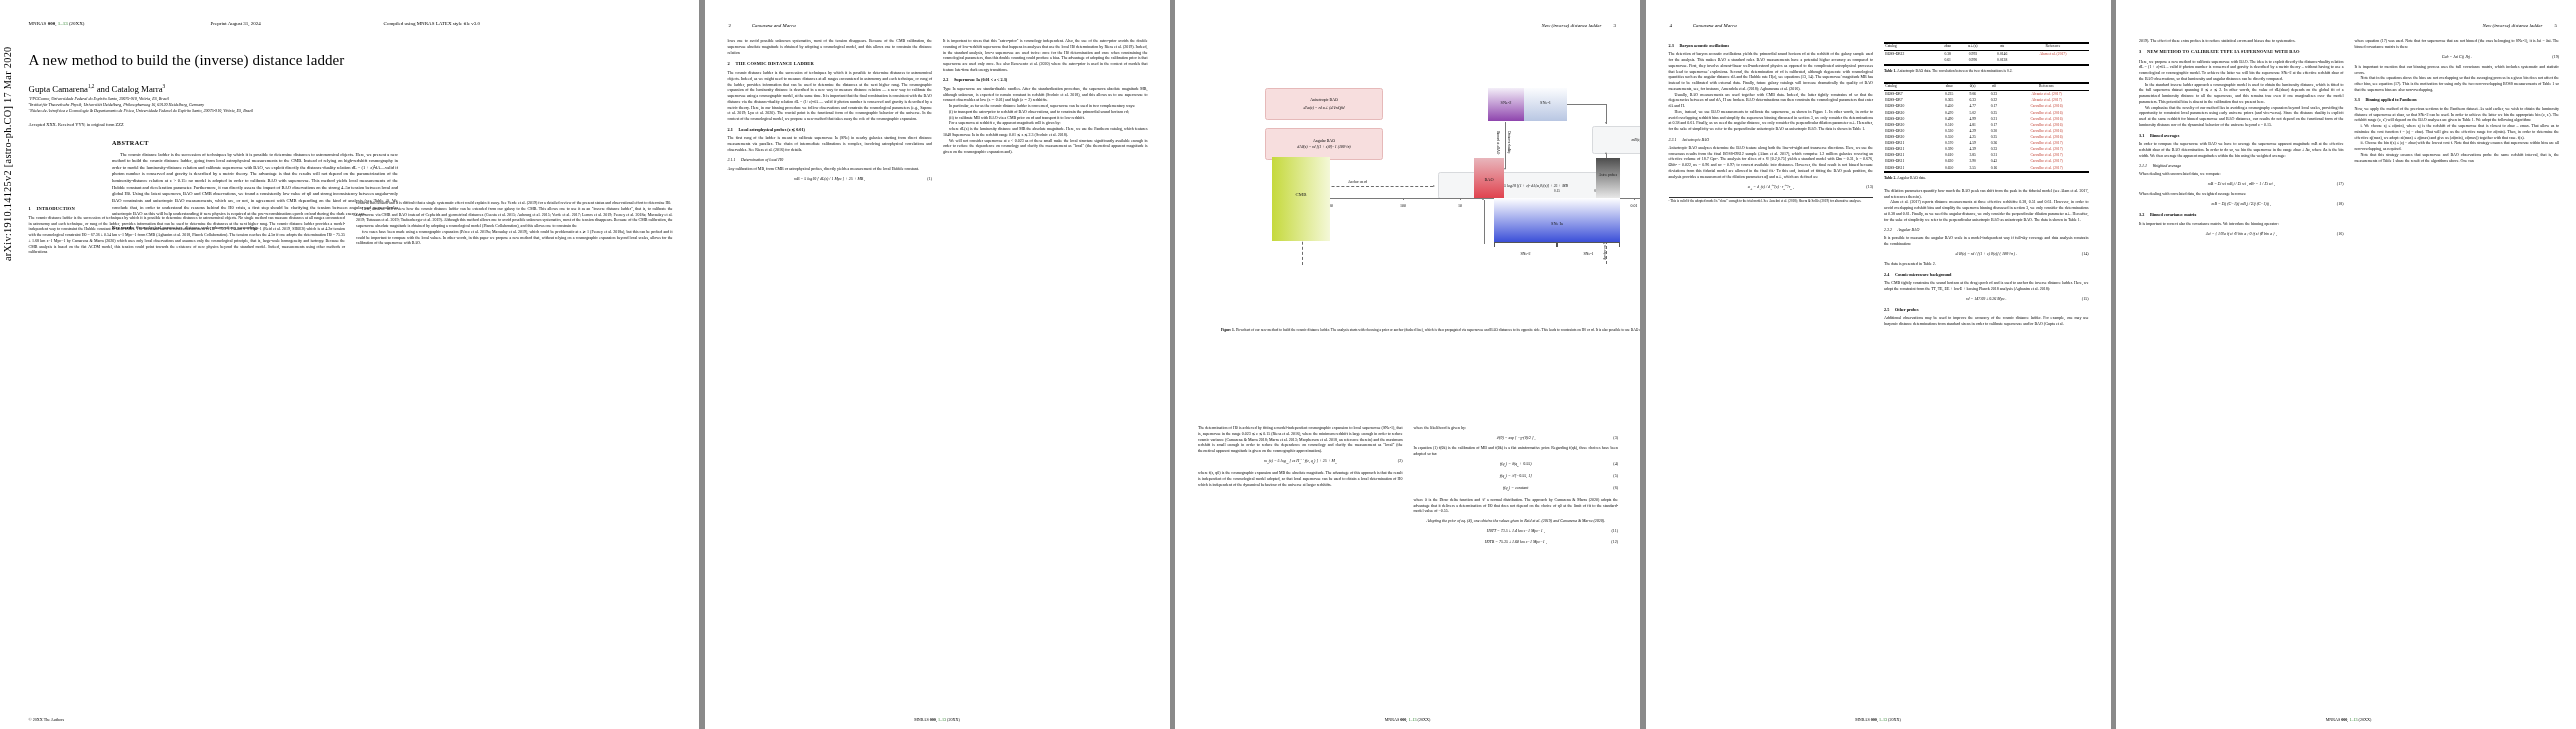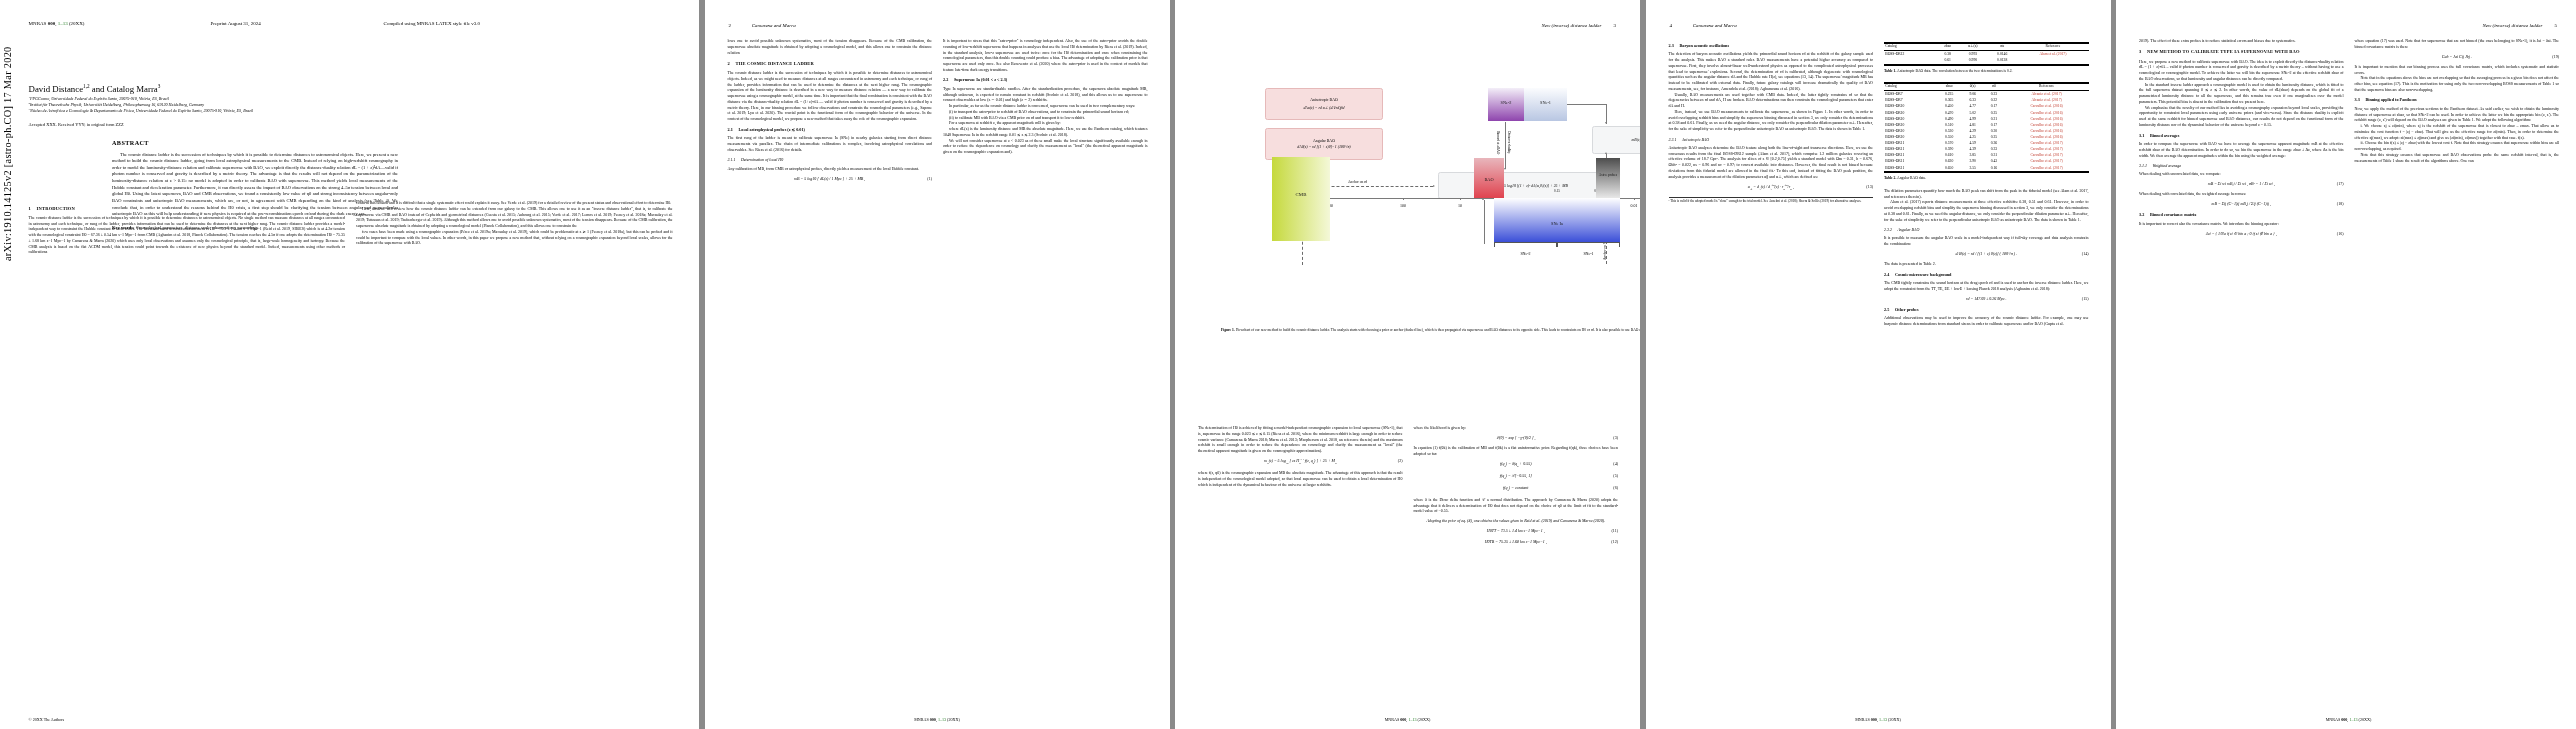--- a/index.html
+++ b/index.html
@@ -167,23 +167,24 @@
 
 <div id="sheet">
 
   <div class="page p1">
     <div class="p1head">
       <span class="a">MNRAS <b>000</b>, <span class="grn">1–13</span> (20XX)</span>
       <span class="b">Preprint August 31, 2024</span>
       <span class="c">Compiled using MNRAS LATEX style file v3.0</span>
     </div>
 
+    <div class="title">A new method to build the (inverse) distance ladder</div>
 
     <div class="authors">
-      <span>David Distance</span><sup>1,2</sup>
+      <span>Gupta Camarena</span><sup>1,2</sup>
       <span>and Catalog Marra</span><sup>3</sup>
     </div>
     <div class="affil a1"><sup>1</sup>PPGCosmo, Universidade Federal do Espírito Santo, 29075-910, Vitória, ES, Brazil</div>
     <div class="affil a2"><sup>2</sup>Institut für Theoretische Physik, Universität Heidelberg, Philosophenweg 16, 69120 Heidelberg, Germany</div>
     <div class="affil a3"><sup>3</sup>Núcleo de Astrofísica e Cosmologia &amp; Departamento de Física, Universidade Federal do Espírito Santo, 29075-910, Vitória, ES, Brazil</div>
     <div class="accepted">Accepted XXX. Received YYY; in original form ZZZ</div>
 
     <div class="arxiv">arXiv:1910.14125v2  [astro-ph.CO]  17 Mar 2020</div>
 
     <div class="abs-wrap">

